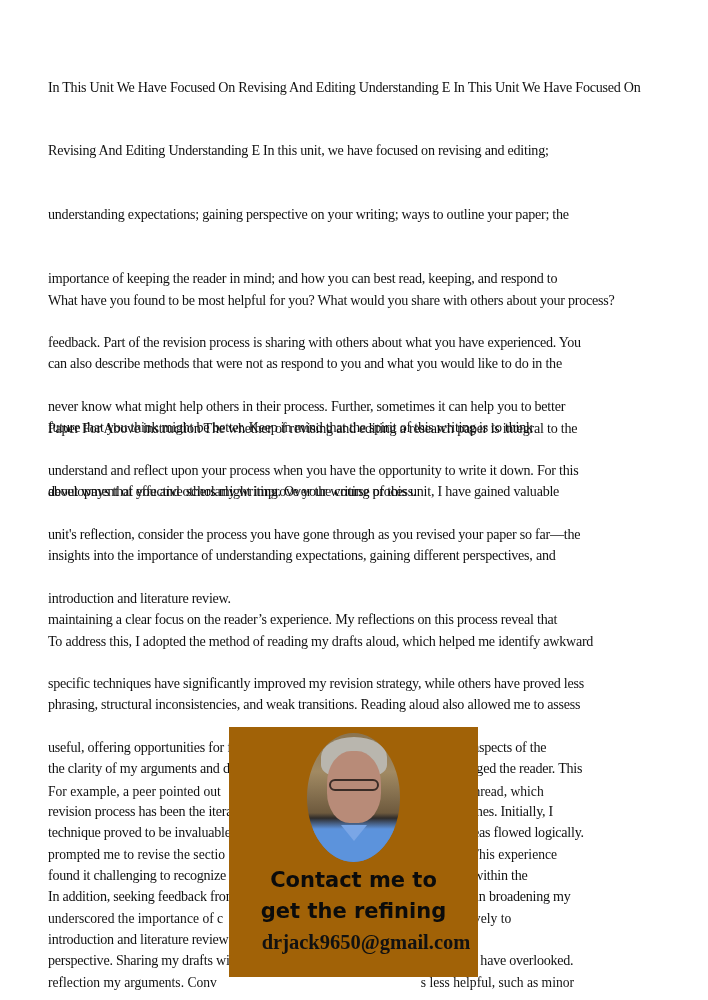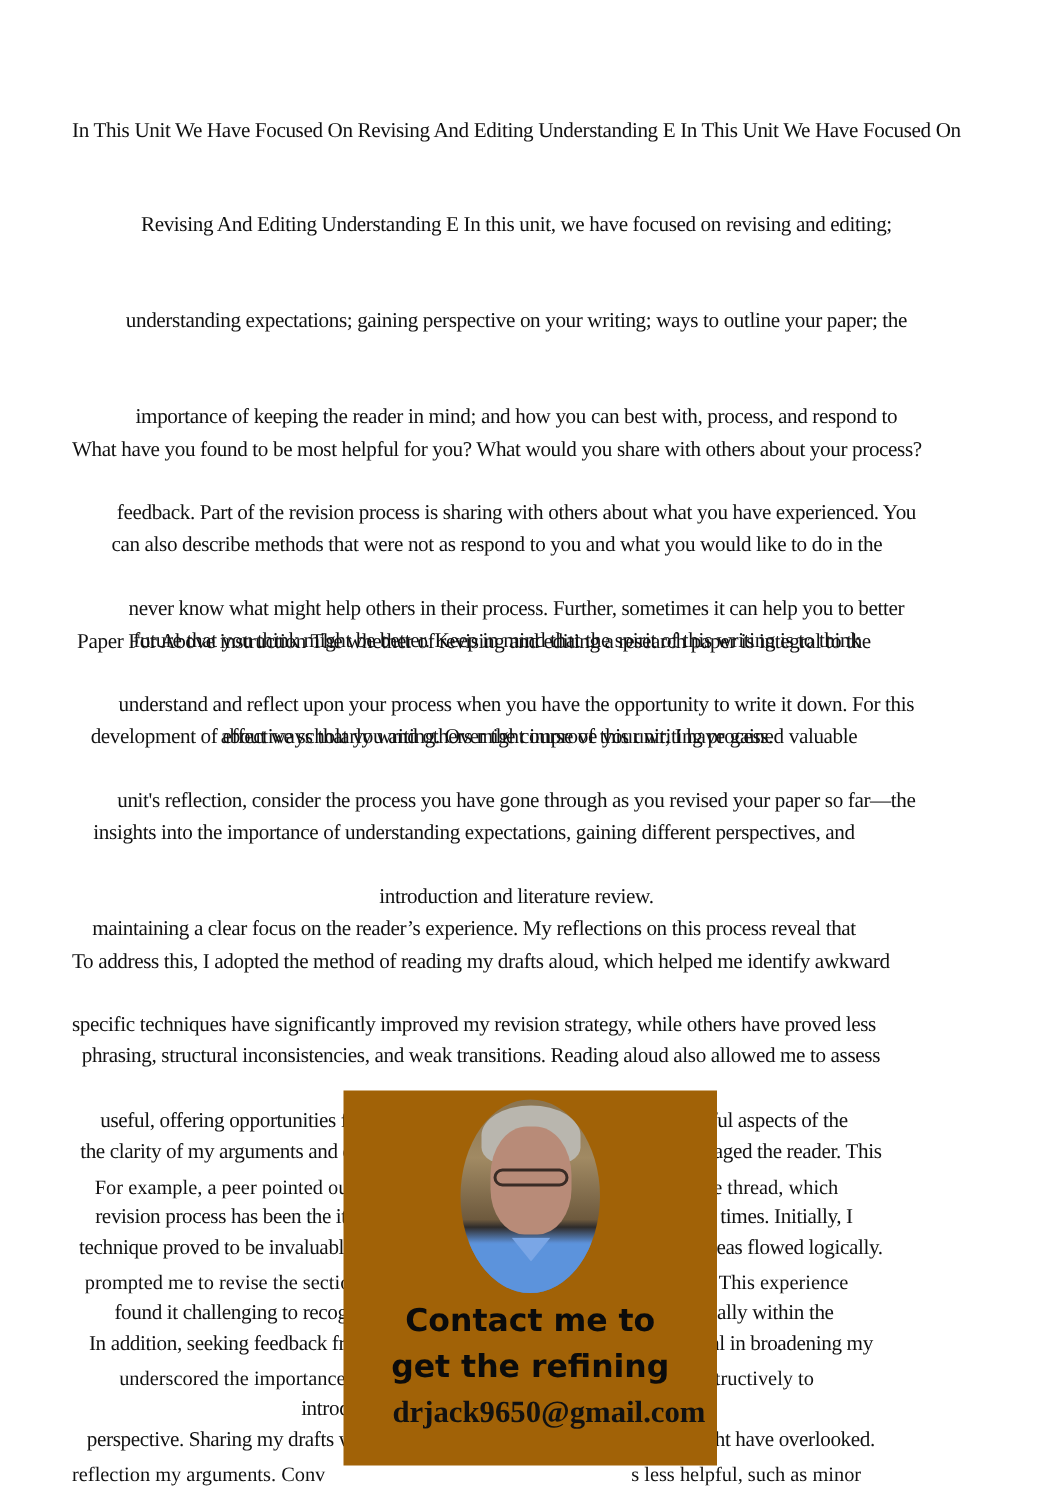--- a/index.html
+++ b/index.html
@@ -1,21 +1,21 @@
 <!DOCTYPE html>
 <html><head>
 <meta charset="utf-8">
 <style>
   html, body { margin: 0; padding: 0; background: #ffffff; }
   body { width: 708px; height: 1000px; position: relative; overflow: hidden; }
   .page { position: absolute; left: 0; top: 0; width: 708px; height: 1000px; }
   .para {
     position: absolute; left: 48px; margin: 0;
     font-family: "Liberation Serif", serif;
-    color: #111111; white-space: pre; text-align: center;
+    color: #111111; white-space: pre;
   }
   .condensed { font-size: 14.1px; line-height: 21.3px; letter-spacing: -0.25px; }
   .wide { font-size: 13.6px; line-height: 21.3px; letter-spacing: 0px; }
   .line { display: block; height: 21.3px; }
 
   .contact-card {
     position: absolute; left: 229px; top: 727px; width: 249px; height: 250px;
     background: #a16207;
   }
   .photo {
@@ -56,21 +56,21 @@
 </style>
 </head>
 <body>
 
 <div class="page">
 
   <p class="para condensed" style="top:34px">
     <span class="line">In This Unit We Have Focused On Revising And Editing Understanding E In This Unit We Have Focused On</span>
     <span class="line">Revising And Editing Understanding E In this unit, we have focused on revising and editing;</span>
     <span class="line">understanding expectations; gaining perspective on your writing; ways to outline your paper; the</span>
-    <span class="line">importance of keeping the reader in mind; and how you can best with, process, and respond to</span>
+    <span class="line">importance of keeping the reader in mind; and how you can best read, keeping, and respond to</span>
     <span class="line">feedback. Part of the revision process is sharing with others about what you have experienced. You</span>
     <span class="line">never know what might help others in their process. Further, sometimes it can help you to better</span>
     <span class="line">understand and reflect upon your process when you have the opportunity to write it down. For this</span>
     <span class="line">unit's reflection, consider the process you have gone through as you revised your paper so far—the</span>
     <span class="line">introduction and literature review.</span>
   </p>
 
   <p class="para condensed" style="top:247px">
     <span class="line">What have you found to be most helpful for you? What would you share with others about your process?</span>
     <span class="line">can also describe methods that were not as respond to you and what you would like to do in the</span>

